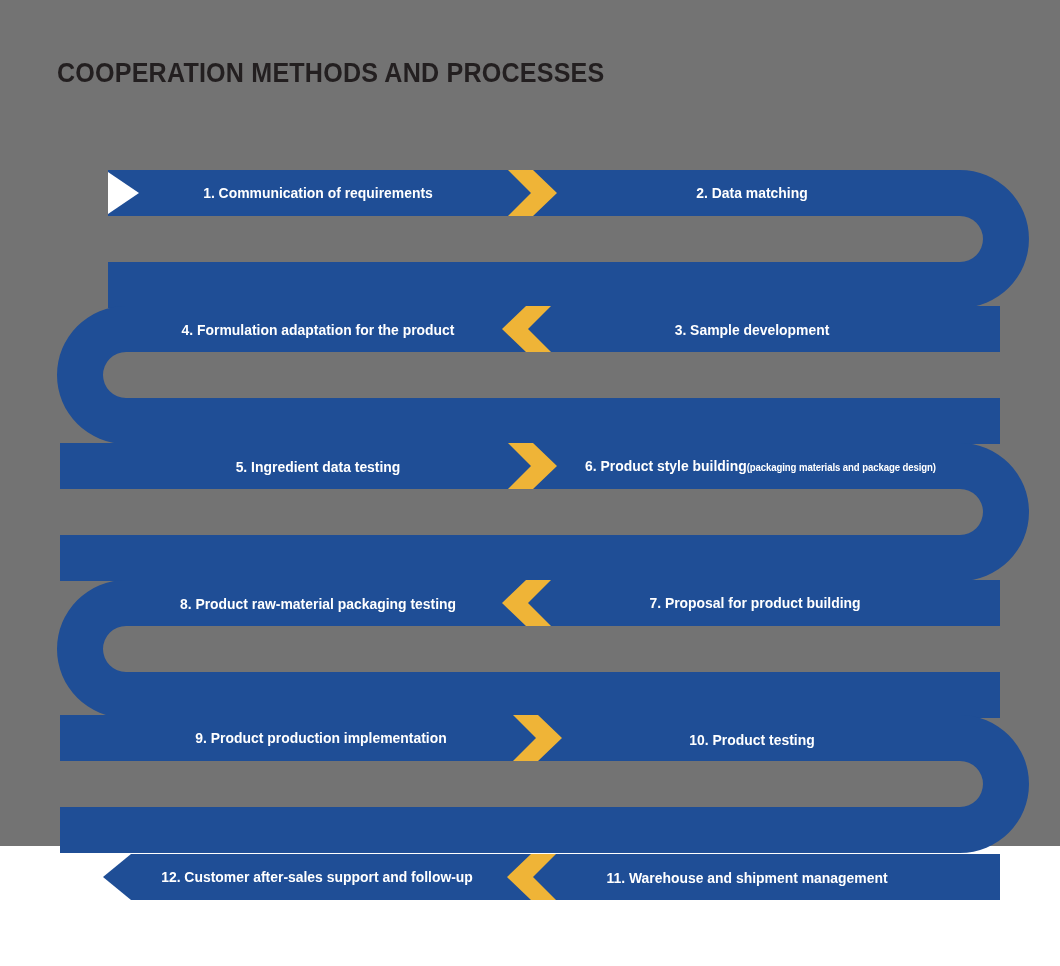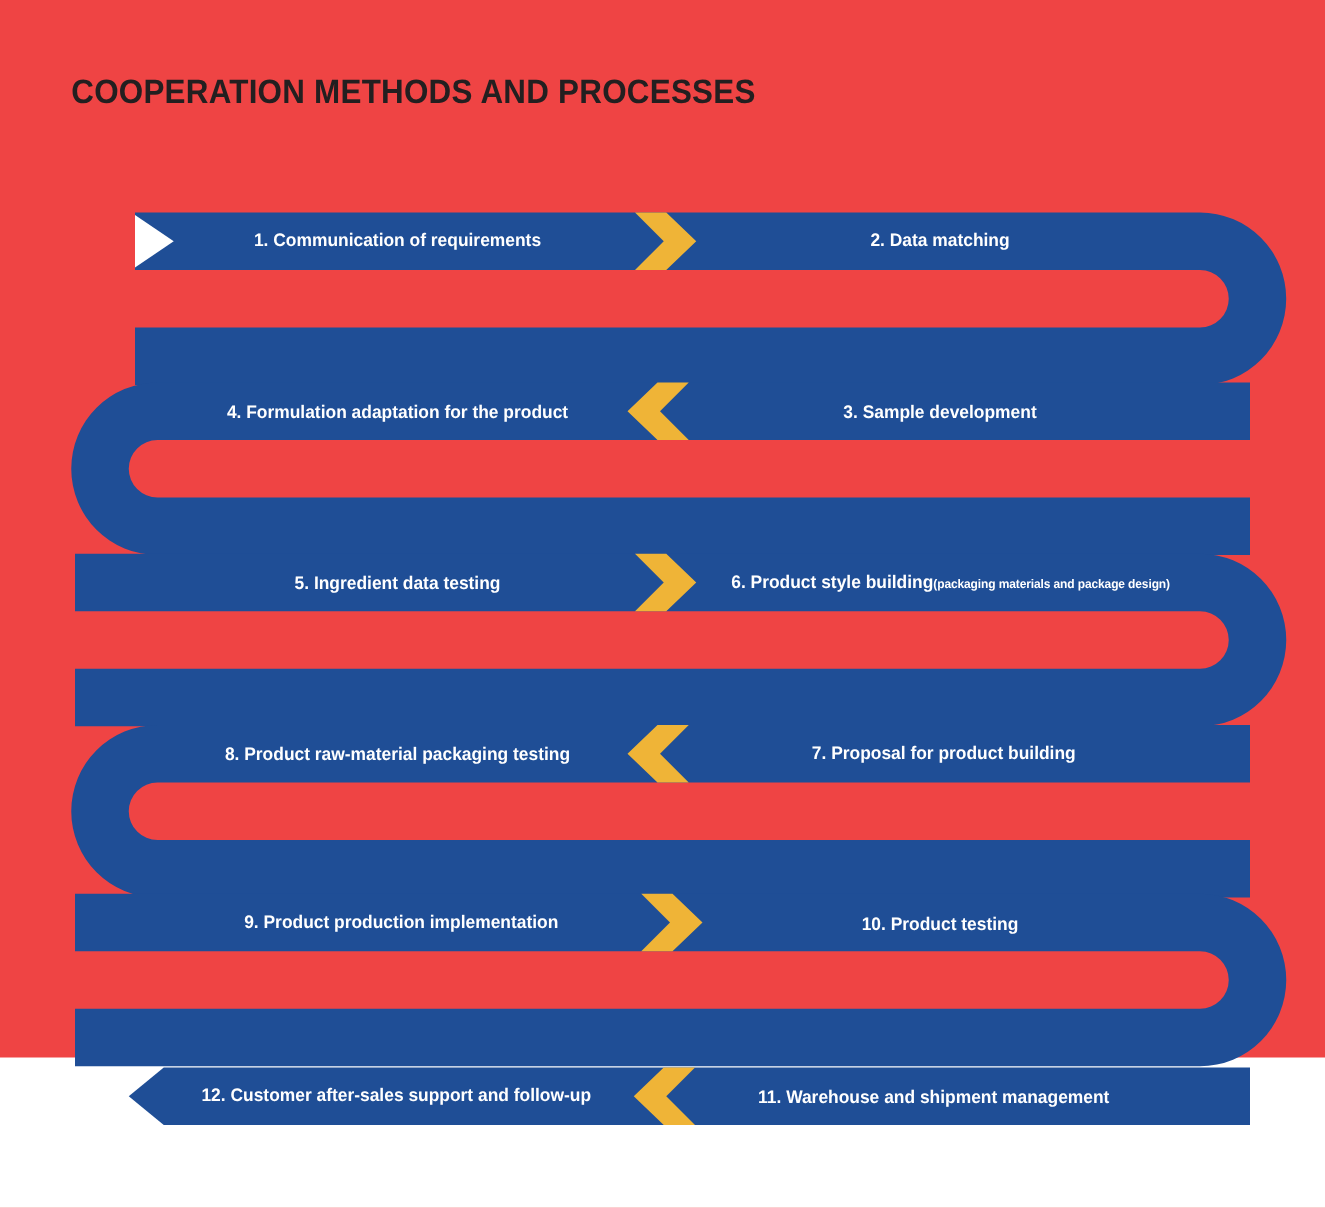--- a/index.html
+++ b/index.html
@@ -11,21 +11,21 @@
     width: 1060px;
     height: 966px;
     font-family: "Liberation Sans", sans-serif;
     overflow: hidden;
     position: relative;
   }
   #canvas {
     position: relative;
     width: 1060px;
     height: 846px;
-    background: #ef4444;
+    background: #737373;
   }
   #page-title {
     position: absolute;
     left: 57px;
     top: 58px;
     font-size: 27px;
     font-weight: bold;
     letter-spacing: 0.2px;
     color: #231f20;
     font-family: "Liberation Sans", sans-serif;

